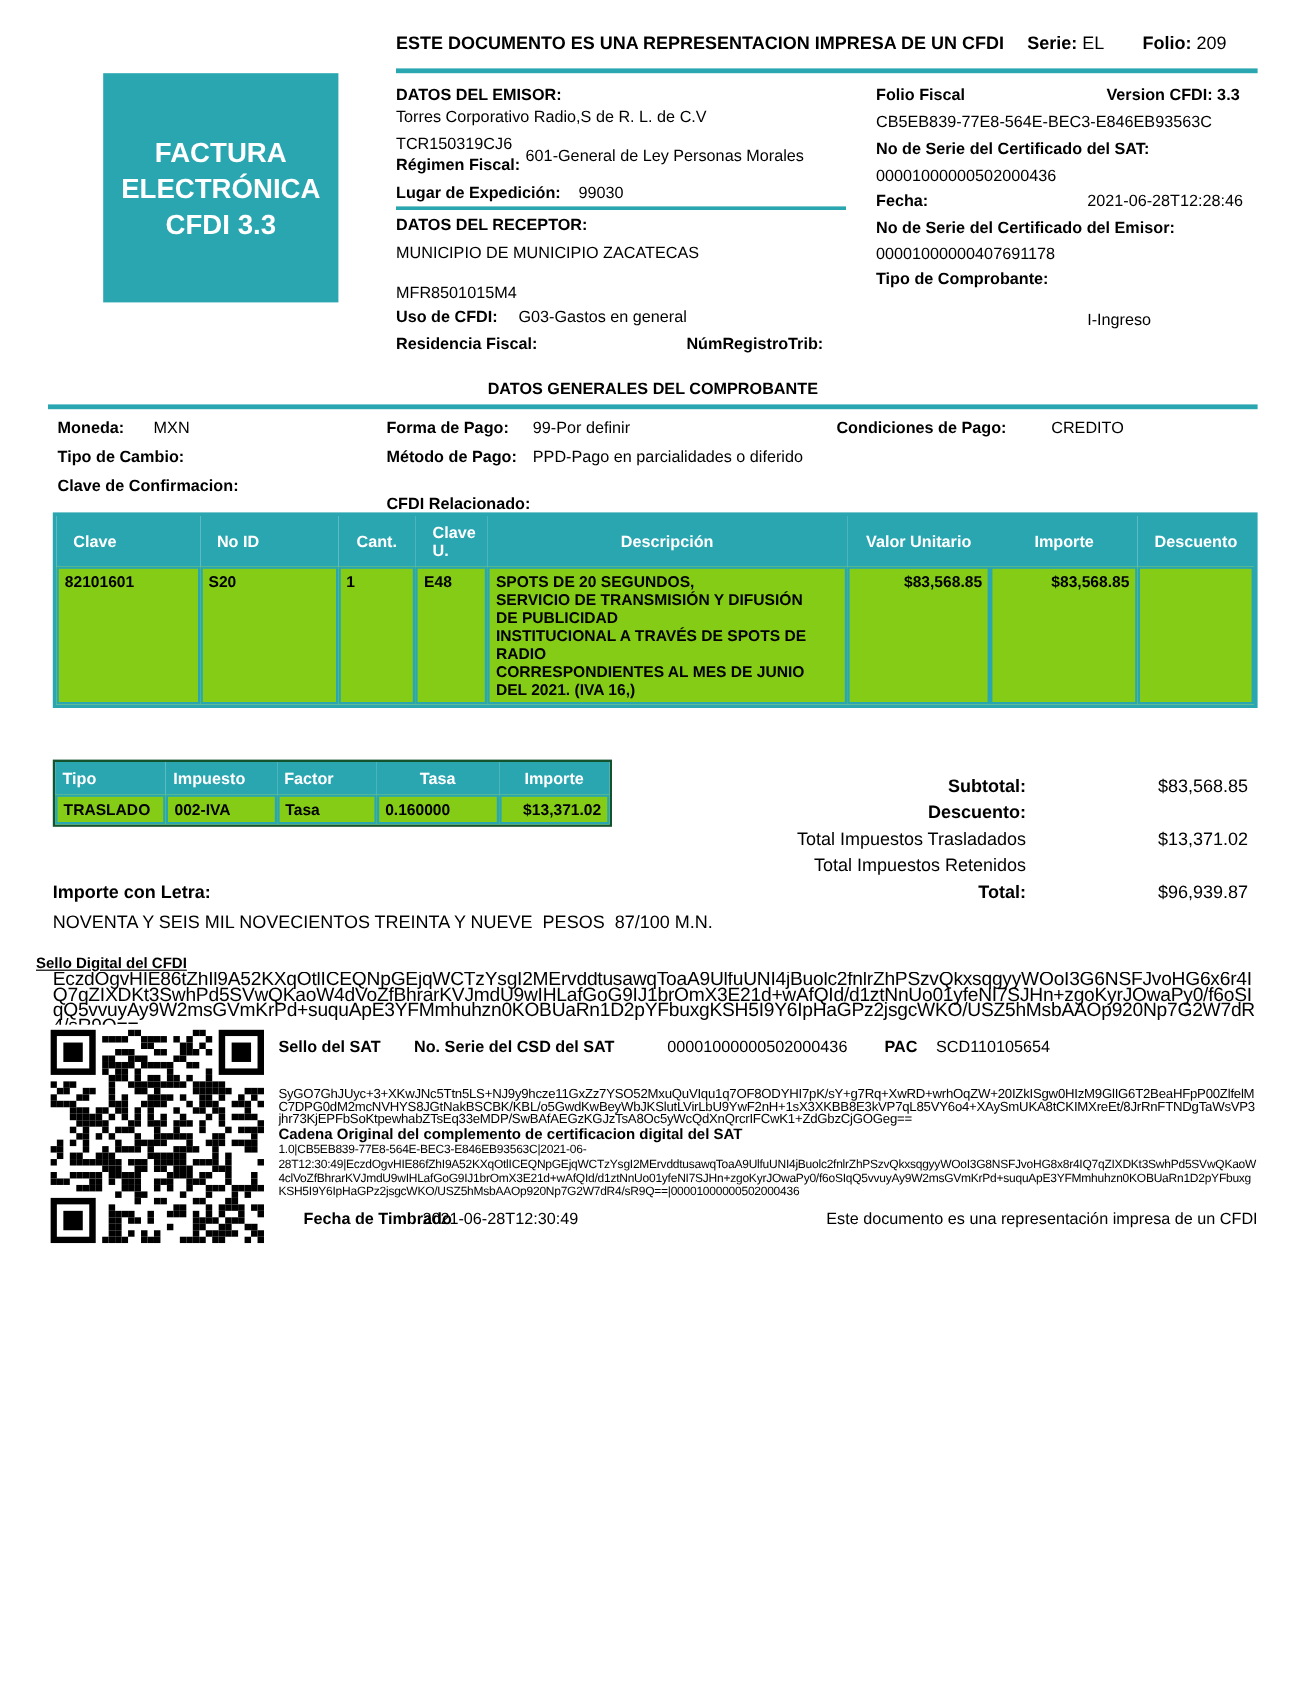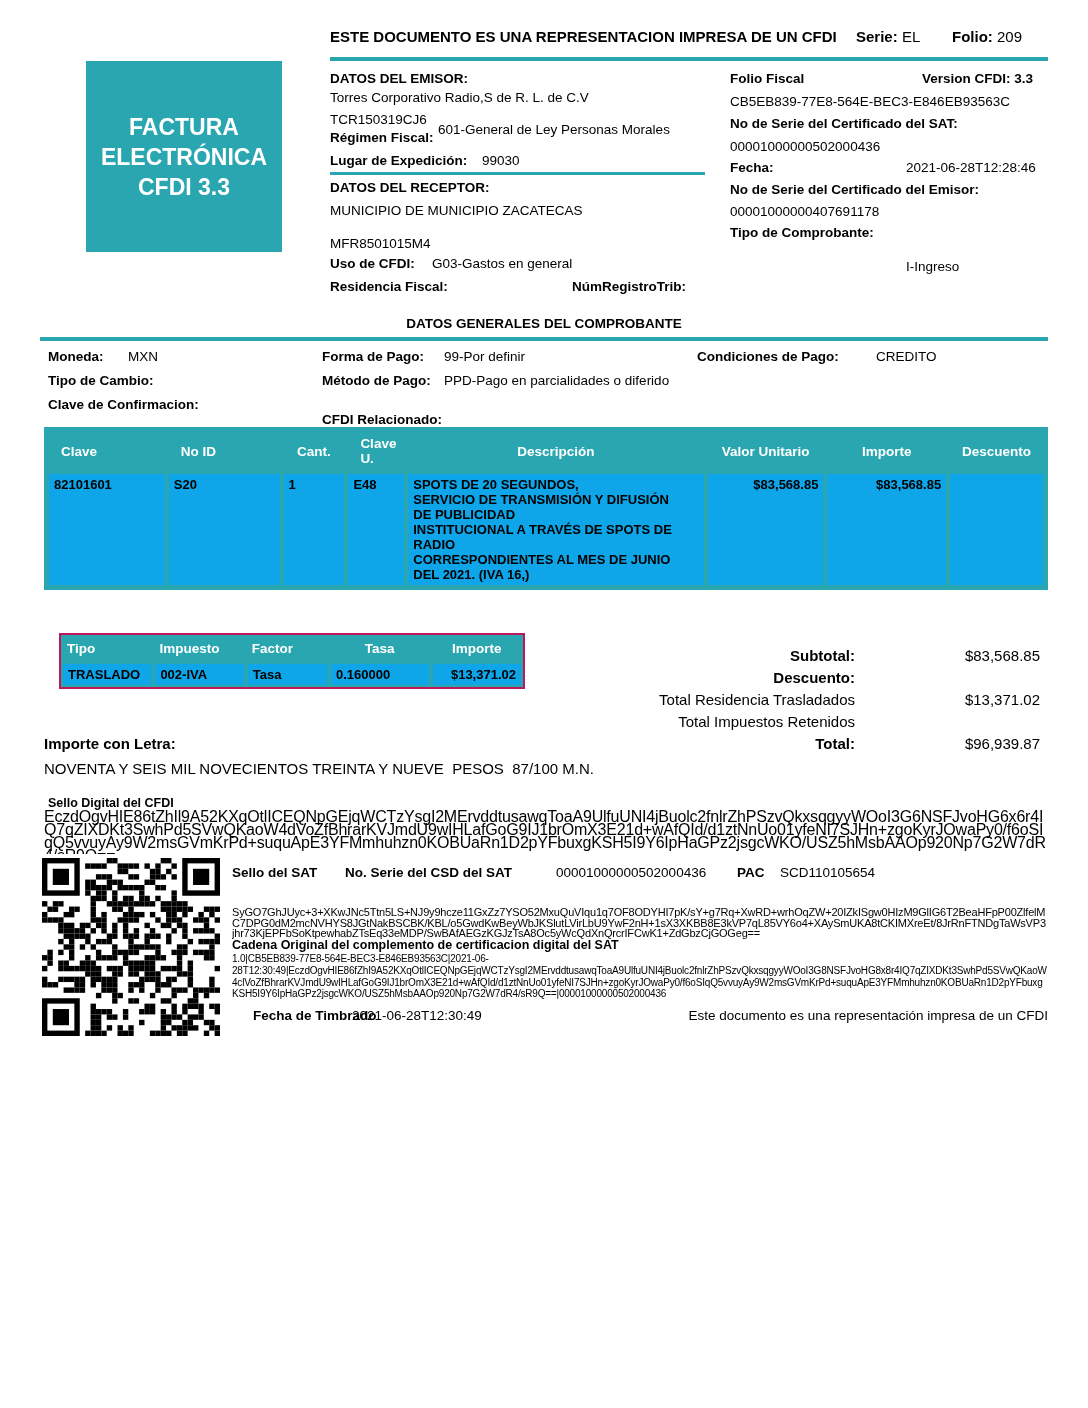--- a/index.html
+++ b/index.html
@@ -23,25 +23,25 @@
   
   table { border-collapse:separate; border-spacing:0; table-layout:fixed; width:100%; }
   .items-wrap { left:44px; top:427px; width:1004px; }
   .tax-wrap { left:44px; top:633px; width:466px; }
   th {
     background:#2aa6b1; color:#fff; font-weight:bold; font-size:13.5px;
     padding:6px 4px; text-align:center;
   }
   th.al { text-align:left; padding-left:14px; }
   td {
-    border:2px solid #2aa6b1; background:#0ea5e9; font-size:13px; font-weight:bold;
+    border:2px solid #2aa6b1; background:#84cc16; font-size:13px; font-weight:bold;
     padding:3px 5px; vertical-align:top;
   }
   .items-wrap table { border:3px solid #2aa6b1; }
-  .tax-wrap table { border:2px solid #be185d;margin-left:15px; }
+  .tax-wrap table { border:2px solid #14532d; }
   .desc { white-space:pre-line; line-height:15px; }
   .num { text-align:right; }
   
   .tot-label { left:545px; width:310px; text-align:right; font-size:15px; }
   .tot-value { left:862px; width:178px; text-align:right; font-size:15px; }
   
   .seal {
     word-break:break-all; overflow:hidden;
     font-size:16px; line-height:13px; letter-spacing:-0.2px;
   }
@@ -183,31 +183,31 @@
         <td class="num">$13,371.02</td>
       </tr>
     </tbody>
   </table>
 </div>
 
 <div class="abs b tot-label" style="top:647px;">Subtotal:</div>
 <div class="abs tot-value" style="top:647px;">$83,568.85</div>
 <div class="abs b tot-label" style="top:669px;">Descuento:</div>
 <div class="abs tot-value" style="top:669px;"></div>
-<div class="abs tot-label" style="top:691px;">Total Residencia Trasladados</div>
+<div class="abs tot-label" style="top:691px;">Total Impuestos Trasladados</div>
 <div class="abs tot-value" style="top:691px;">$13,371.02</div>
 <div class="abs tot-label" style="top:713px;">Total Impuestos Retenidos</div>
 <div class="abs tot-value" style="top:713px;"></div>
 <div class="abs b tot-label" style="top:735px;">Total:</div>
 <div class="abs tot-value" style="top:735px;">$96,939.87</div>
 
 <div class="abs b fs15" style="left:44px; top:735px;">Importe con Letra:</div>
 <div class="abs fs15 pre" style="left:44px; top:760px; width:1004px;">NOVENTA Y SEIS MIL NOVECIENTOS TREINTA Y NUEVE  PESOS  87/100 M.N.</div>
 
-<div class="abs b" style="left:48px; top:796px; font-size:12.5px;">Sello Digital del CFDI</div>
+<div class="abs b" style="left:30px; top:796px; font-size:12.5px;text-decoration:underline;">Sello Digital del CFDI</div>
 <div class="abs seal" style="left:44px; top:810px; width:1004px; max-height:44px;">EczdOgvHIE86tZhIl9A52KXqOtlICEQNpGEjqWCTzYsgI2MErvddtusawqToaA9UlfuUNI4jBuolc2fnlrZhPSzvQkxsqgyyWOoI3G6NSFJvoHG6x6r4IQ7qZIXDKt3SwhPd5SVwQKaoW4dVoZfBhrarKVJmdU9wIHLafGoG9IJ1brOmX3E21d+wAfQId/d1ztNnUo01yfeNI7SJHn+zgoKyrJOwaPy0/f6oSIqQ5vvuyAy9W2msGVmKrPd+suquApE3YFMmhuhzn0KOBUaRn1D2pYFbuxgKSH5I9Y6IpHaGPz2jsgcWKO/USZ5hMsbAAOp920Np7G2W7dR4/sR9Q==</div>
 
 <svg id="qr" class="abs" style="left:42px; top:858px;" width="178" height="178" viewBox="0 0 178 178">
     <g fill="#000">
       <rect x="64.73" y="0.00" width="5.39" height="5.39"></rect>
       <rect x="70.12" y="0.00" width="5.39" height="5.39"></rect>
       <rect x="118.67" y="0.00" width="5.39" height="5.39"></rect>
       <rect x="124.06" y="0.00" width="5.39" height="5.39"></rect>
       <rect x="43.15" y="5.39" width="5.39" height="5.39"></rect>
       <rect x="48.55" y="5.39" width="5.39" height="5.39"></rect>

